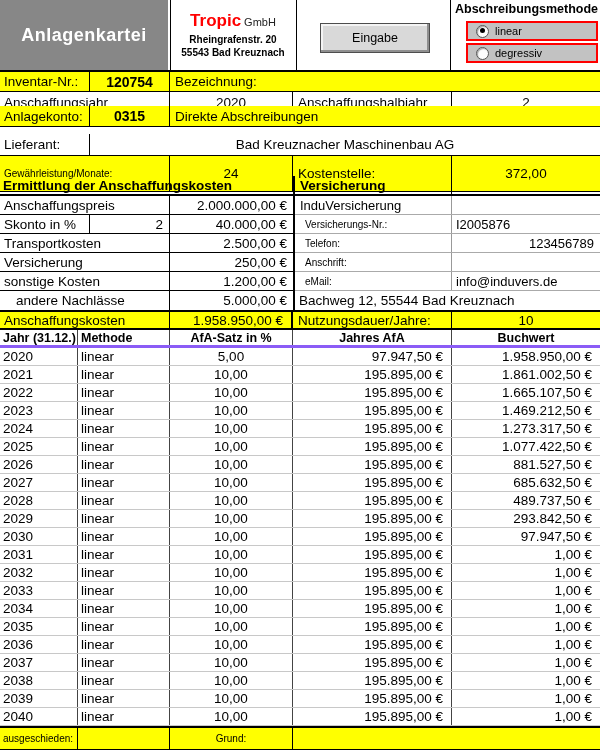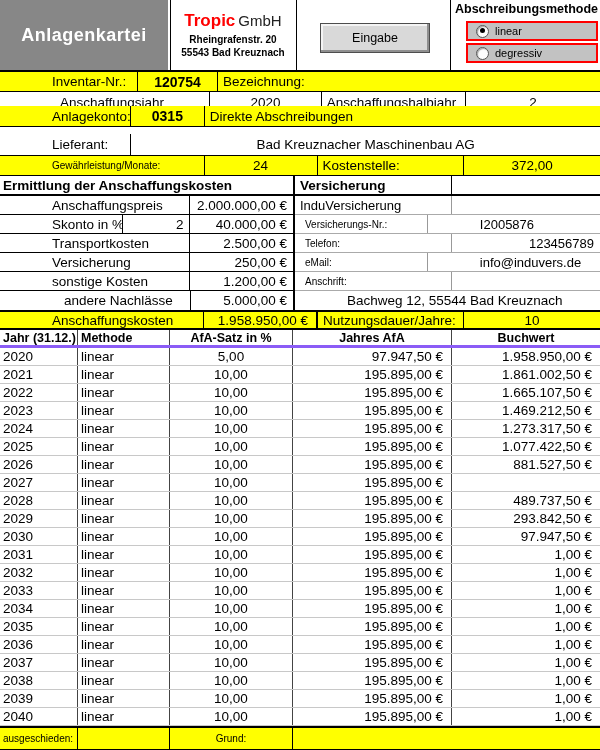--- a/index.html
+++ b/index.html
@@ -8,32 +8,32 @@
   .row{position:absolute;left:0;width:600px;display:flex;box-sizing:border-box;}
   .cell{box-sizing:border-box;display:flex;align-items:center;overflow:hidden;white-space:nowrap;}
   .vr{border-right:1px solid #000;}
   .vr2{border-right:2px solid #000;}
   .vrg{border-right:1px solid #999;}
   .yellow{background:#ffff00;}
   .al{justify-content:flex-start;}.ac{justify-content:center;}.ar{justify-content:flex-end;}
   .b{font-weight:bold;}
   .small{font-size:10px;}
   .f14{font-size:14px;}
-  .pl3{padding-left:3px;}.pl4{padding-left:4px;margin-left:48px;}.pl5{padding-left:5px;}.pl10{padding-left:10px;}
+  .pl3{padding-left:3px;}.pl4{padding-left:4px;}.pl5{padding-left:5px;}.pl10{padding-left:10px;}
   .pr6{padding-right:6px;}.pr8{padding-right:8px;}
   .bt2{border-top:2px solid #000;}.bb1{border-bottom:1px solid #000;}.bb2{border-bottom:2px solid #000;}
 
   
   .abs{position:absolute;box-sizing:border-box;}
   #graybox{left:0;top:0;width:168px;height:70px;background:#878787;display:flex;align-items:center;justify-content:center;
            color:#fff;font-weight:bold;font-size:18px;letter-spacing:.5px;}
   .hline{top:0;height:70px;width:1px;background:#000;}
   #tropicbox{left:171px;top:2px;width:124px;height:66px;display:flex;flex-direction:column;align-items:center;justify-content:center;line-height:1.35;}
   #tropicname{color:#ff0000;font-weight:bold;font-size:17px;}
-  #tropicsuffix{color:#222;font-size:15px;font-weight:normal;margin-left:3px;}
+  #tropicsuffix{color:#222;font-size:11px;font-weight:normal;margin-left:3px;}
   .addr{font-weight:bold;font-size:10px;}
   #eingabe{left:320px;top:23px;width:110px;height:30px;background:#d9d9d9;border:1px solid #4d4d4d;
            box-shadow:inset -2px -2px 0 #8f8f8f, inset 2px 2px 0 #f4f4f4;
            font-family:"Liberation Sans",sans-serif;font-size:12.5px;color:#000;cursor:pointer;}
   #methodtitle{left:455px;top:2px;font-weight:bold;font-size:12.5px;}
   .radiobox{left:466px;width:132px;height:20px;background:#c2c2c2;border:2px solid #ff0000;
             display:flex;align-items:center;padding-left:8px;box-sizing:border-box;}
   .radio{width:11px;height:11px;border-radius:50%;background:#fdfdfd;border:1px solid #555;
          box-shadow:inset 1px 1px 1px rgba(0,0,0,.35);flex:0 0 auto;position:relative;}
   .radio.checked::after{content:"";position:absolute;left:2.5px;top:2.5px;width:5px;height:5px;border-radius:50%;background:#000;}
@@ -87,39 +87,39 @@
     <span class="radio"></span>
     <span class="radiolabel">degressiv</span>
   </div>
 
   <div class="row yellow bt2 bb1" style="top:70px;height:22px;">
     <div class="cell al pl4 vr" style="width:90px;">Inventar-Nr.:</div>
     <div class="cell ac b f14 vr" style="width:80px;">120754</div>
     <div class="cell al pl5" style="width:123px;">Bezeichnung:</div>
   </div>
 
-  <div class="row bb1" style="top:92px;height:21px;padding-left:8px;">
+  <div class="row bb1" style="top:92px;height:21px;">
     <div class="cell al pl4 vr" style="width:170px;">Anschaffungsjahr</div>
     <div class="cell ac vr" style="width:123px;">2020</div>
     <div class="cell al pl5 vr" style="width:159px;">Anschaffungshalbjahr</div>
     <div class="cell ac" style="width:148px;">2</div>
   </div>
 
   <div class="row yellow bb1" style="top:106px;height:21px;">
     <div class="cell al pl4 vr" style="width:90px;">Anlagekonto:</div>
     <div class="cell ac b f14 vr" style="width:80px;">0315</div>
     <div class="cell al pl5" style="width:430px;">Direkte Abschreibungen</div>
   </div>
 
   <div class="row bb1" style="top:134px;height:22px;">
     <div class="cell al pl4 vr" style="width:90px;">Lieferant:</div>
     <div class="cell ac" style="width:510px;">Bad Kreuznacher Maschinenbau AG</div>
   </div>
 
-  <div class="row yellow bb1" style="top:156px;height:20px;">
+  <div class="row yellow bb1" style="top:156px;height:36px;">
     <div class="cell al pl4 small vr" style="width:170px;">Gewährleistung/Monate:</div>
     <div class="cell ac vr" style="width:123px;">24</div>
     <div class="cell al pl5 vr" style="width:159px;">Kostenstelle:</div>
     <div class="cell ac" style="width:148px;">372,00</div>
   </div>
 
   <div class="row bb2" style="top:176px;height:20px;">
     <div class="cell al pl3 b vr2" style="width:295px;">Ermittlung der Anschaffungskosten</div>
     <div class="cell al pl5 b vr" style="width:157px;">Versicherung</div>
     <div class="cell" style="width:148px;"></div>
@@ -160,26 +160,26 @@
     </div>
     <div class="rrow">
       <div class="cell al pl10 small vrg" style="width:157px;">Versicherungs-Nr.:</div>
       <div class="cell al pl4 f13" style="width:148px;">I2005876</div>
     </div>
     <div class="rrow">
       <div class="cell al pl10 small vrg" style="width:157px;">Telefon:</div>
       <div class="cell ar pr6 f13" style="width:148px;">123456789</div>
     </div>
     <div class="rrow">
+      <div class="cell al pl10 small vrg" style="width:157px;">Anschrift:</div>
+      <div class="cell" style="width:148px;"></div>
+    </div>
+    <div class="rrow">
       <div class="cell al pl10 small vrg" style="width:157px;">eMail:</div>
       <div class="cell al pl4 f13" style="width:148px;">info@induvers.de</div>
-    </div>
-    <div class="rrow">
-      <div class="cell al pl10 small vrg" style="width:157px;">Anschrift:</div>
-      <div class="cell" style="width:148px;"></div>
     </div>
     <div class="rrow">
       <div class="cell al pl4" style="width:305px;">Bachweg 12, 55544 Bad Kreuznach</div>
     </div>
   </div>
 
   <div class="row yellow bt2 bb2" style="top:310px;height:20px;">
     <div class="cell al pl4 vr" style="width:170px;">Anschaffungskosten</div>
     <div class="cell ar pr8 vr2" style="width:123px;">1.958.950,00 €</div>
     <div class="cell al pl5 vr" style="width:159px;">Nutzungsdauer/Jahre:</div>
@@ -241,20 +241,21 @@
         <div class="tcell al pl3 vr" style="width: 92px;">linear</div>
         <div class="tcell ac vr" style="width: 123px;">10,00</div>
         <div class="tcell ar pr8 vr" style="width: 159px;">195.895,00 €</div>
         <div class="tcell ar pr8" style="width: 148px;">881.527,50 €</div>
       </div>
       <div class="trow">
         <div class="tcell al pl3 vr" style="width: 78px;">2027</div>
         <div class="tcell al pl3 vr" style="width: 92px;">linear</div>
         <div class="tcell ac vr" style="width: 123px;">10,00</div>
         <div class="tcell ar pr8 vr" style="width: 159px;">195.895,00 €</div>
+        <div class="tcell ar pr8" style="width: 148px;">685.632,50 €</div>
       </div>
       <div class="trow">
         <div class="tcell al pl3 vr" style="width: 78px;">2028</div>
         <div class="tcell al pl3 vr" style="width: 92px;">linear</div>
         <div class="tcell ac vr" style="width: 123px;">10,00</div>
         <div class="tcell ar pr8 vr" style="width: 159px;">195.895,00 €</div>
         <div class="tcell ar pr8" style="width: 148px;">489.737,50 €</div>
       </div>
       <div class="trow">
         <div class="tcell al pl3 vr" style="width: 78px;">2029</div>

